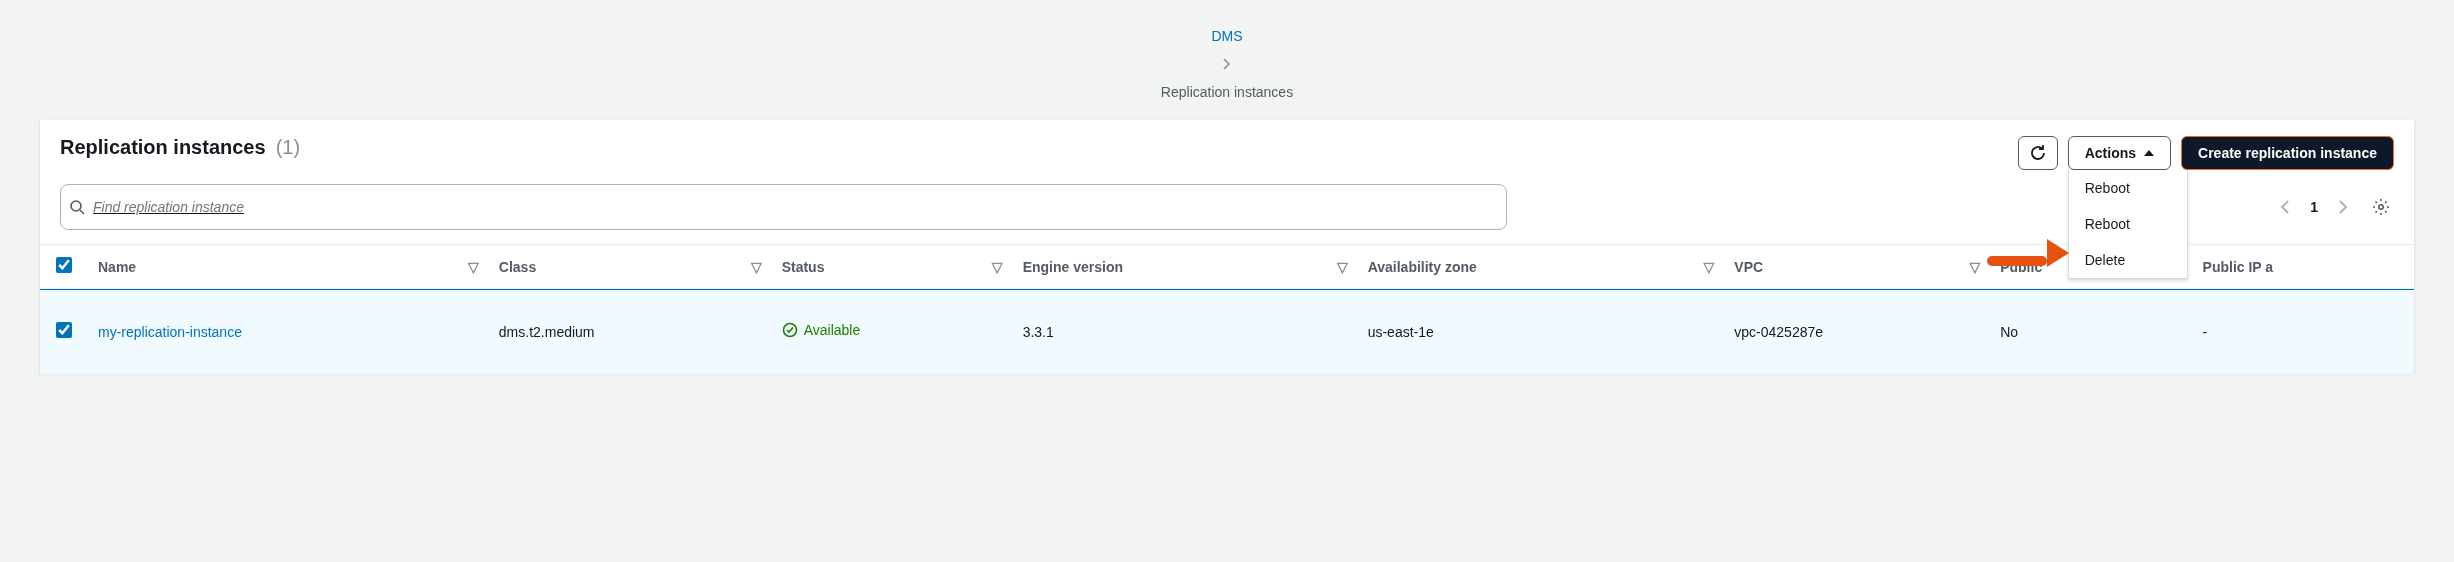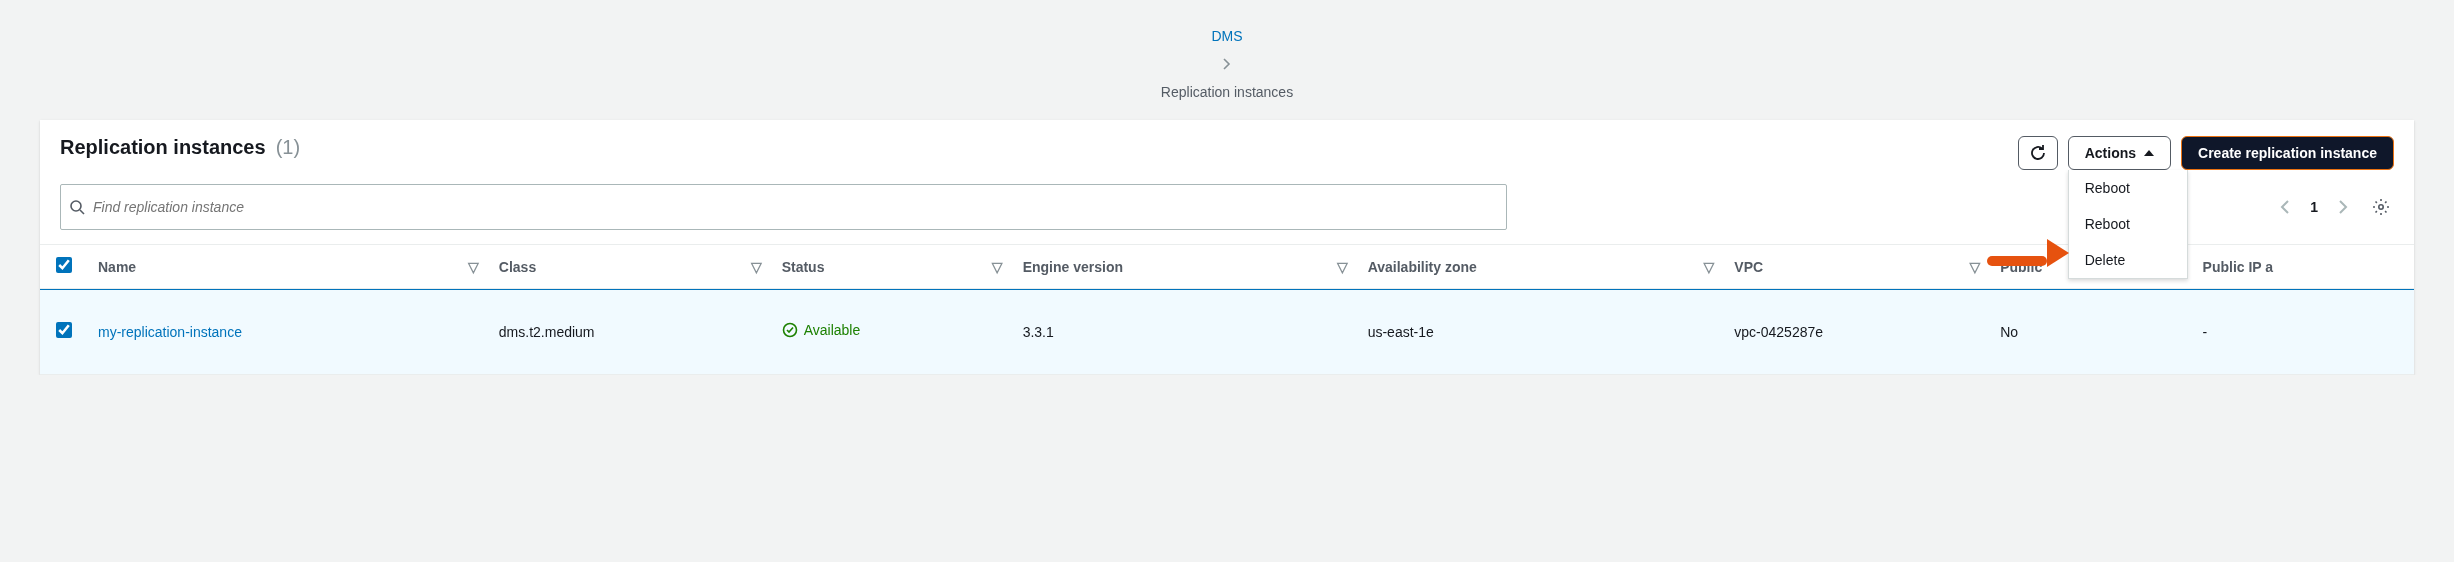--- a/index.html
+++ b/index.html
@@ -82,25 +82,26 @@
 
     .search-row {
       padding: 6px 20px 14px 20px;
       display: flex;
       align-items: center;
       gap: 16px;
     }
     .search-box {
       flex: 0 0 62%;
       border: 1px solid #aab7b8;
-      border-radius: 2px;
+      border-radius: 8px;
       display: flex;
       align-items: center;
       padding: 0 8px;
       height: 46px;
+      text-decoration: underline;
     }
     .search-box input {
       border: none;
       outline: none;
       flex: 1;
       font-size: 14px;
       padding: 6px 8px;
       font-style: italic;
       color: #879196;
     }

